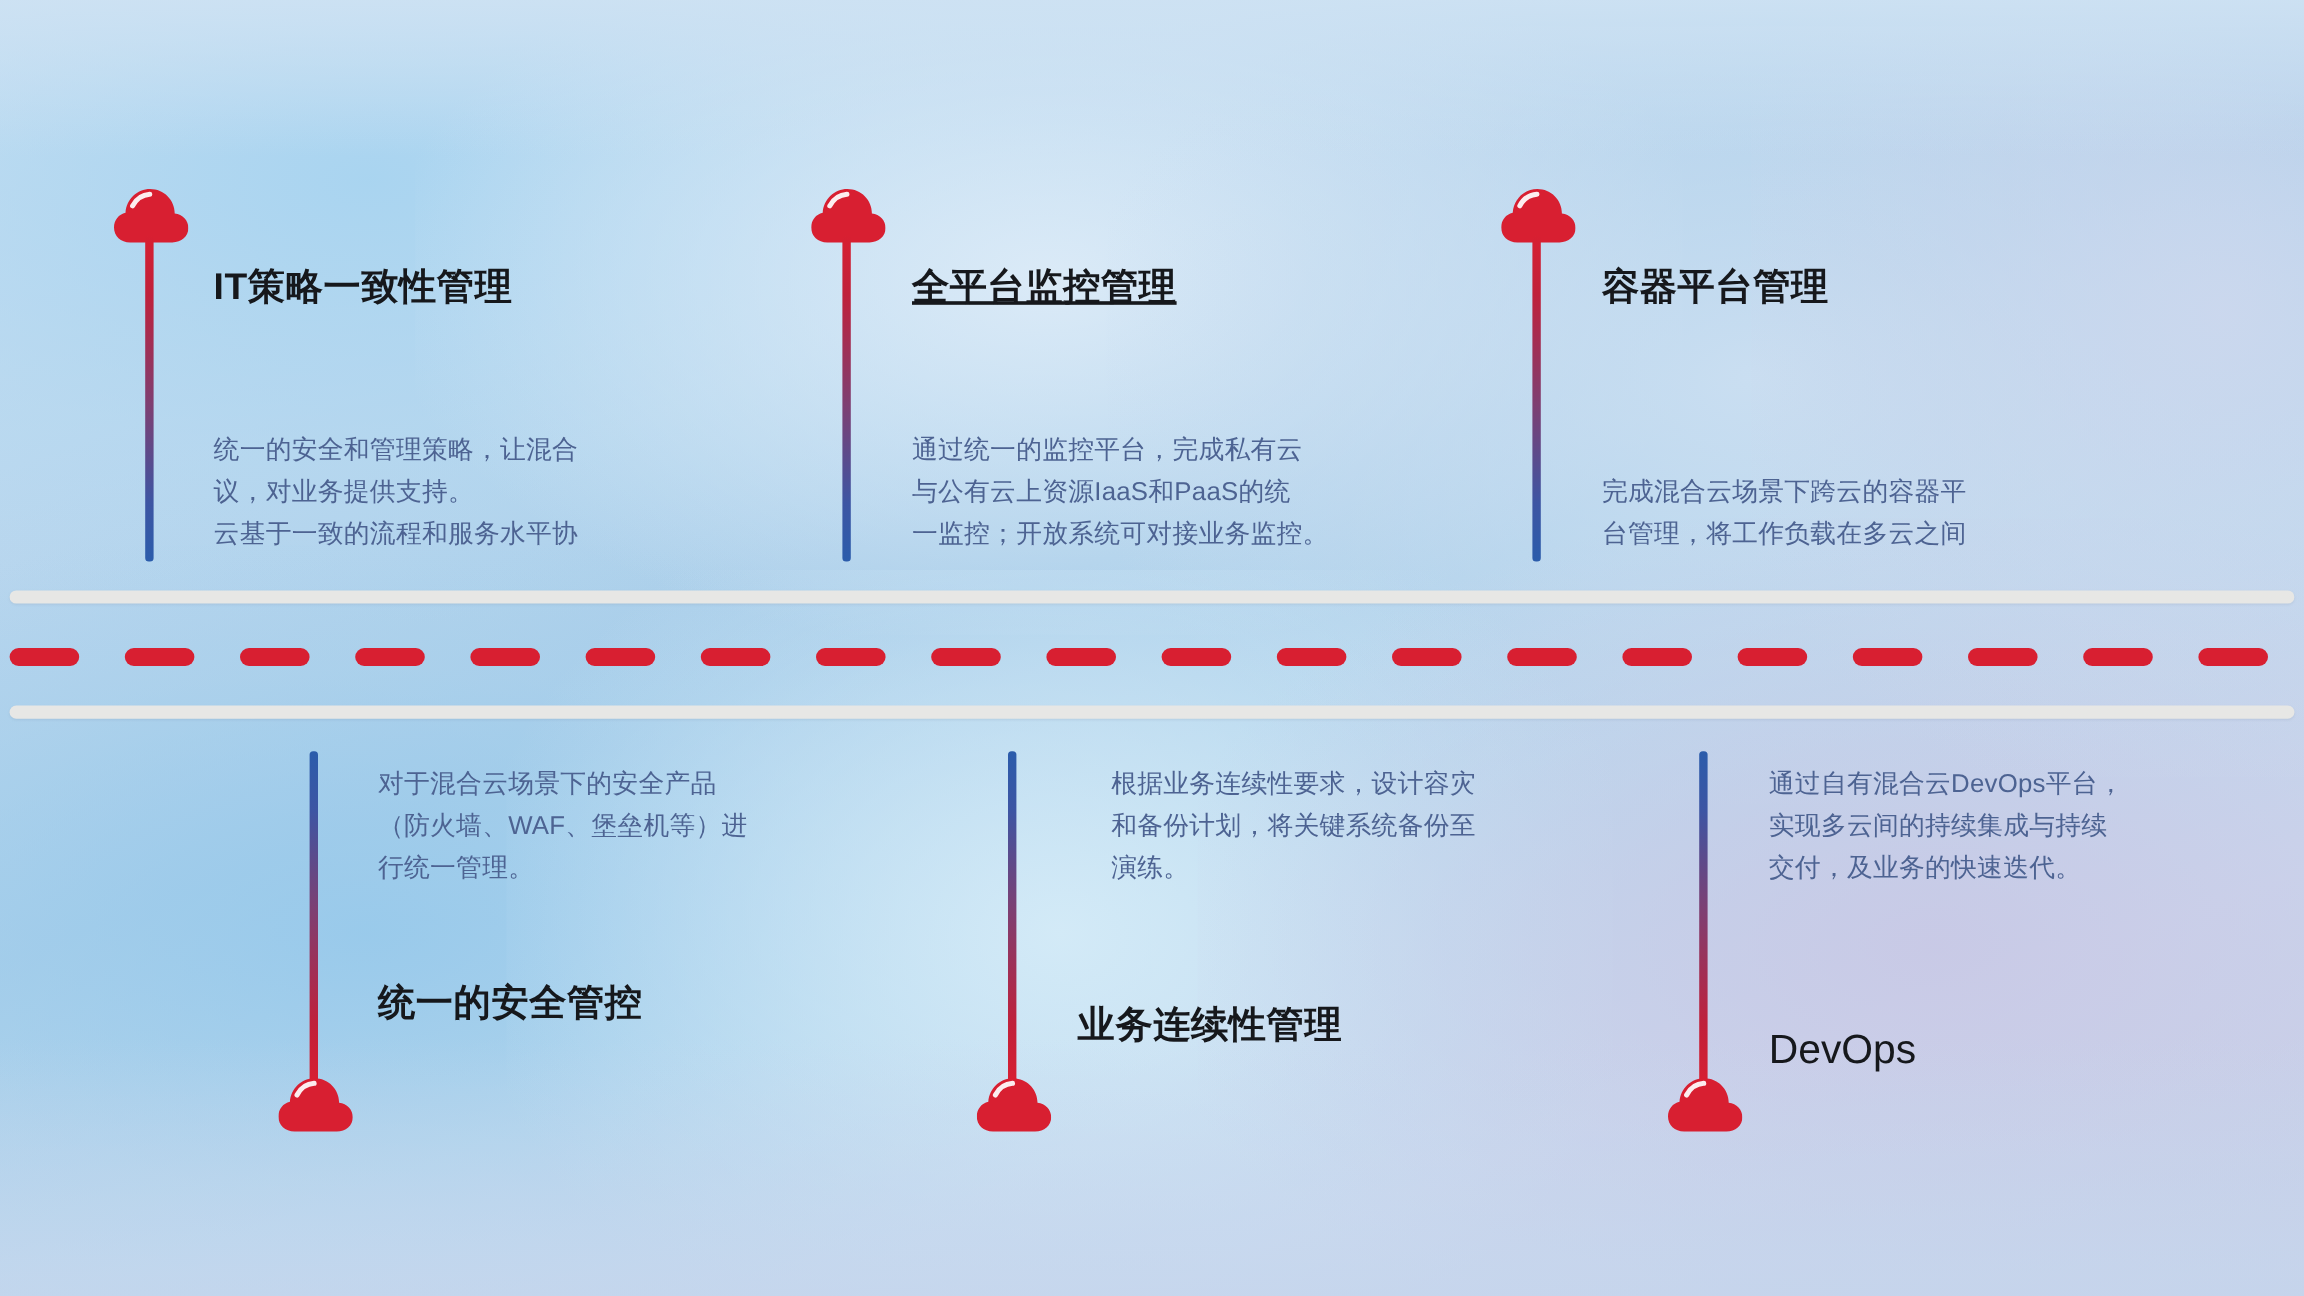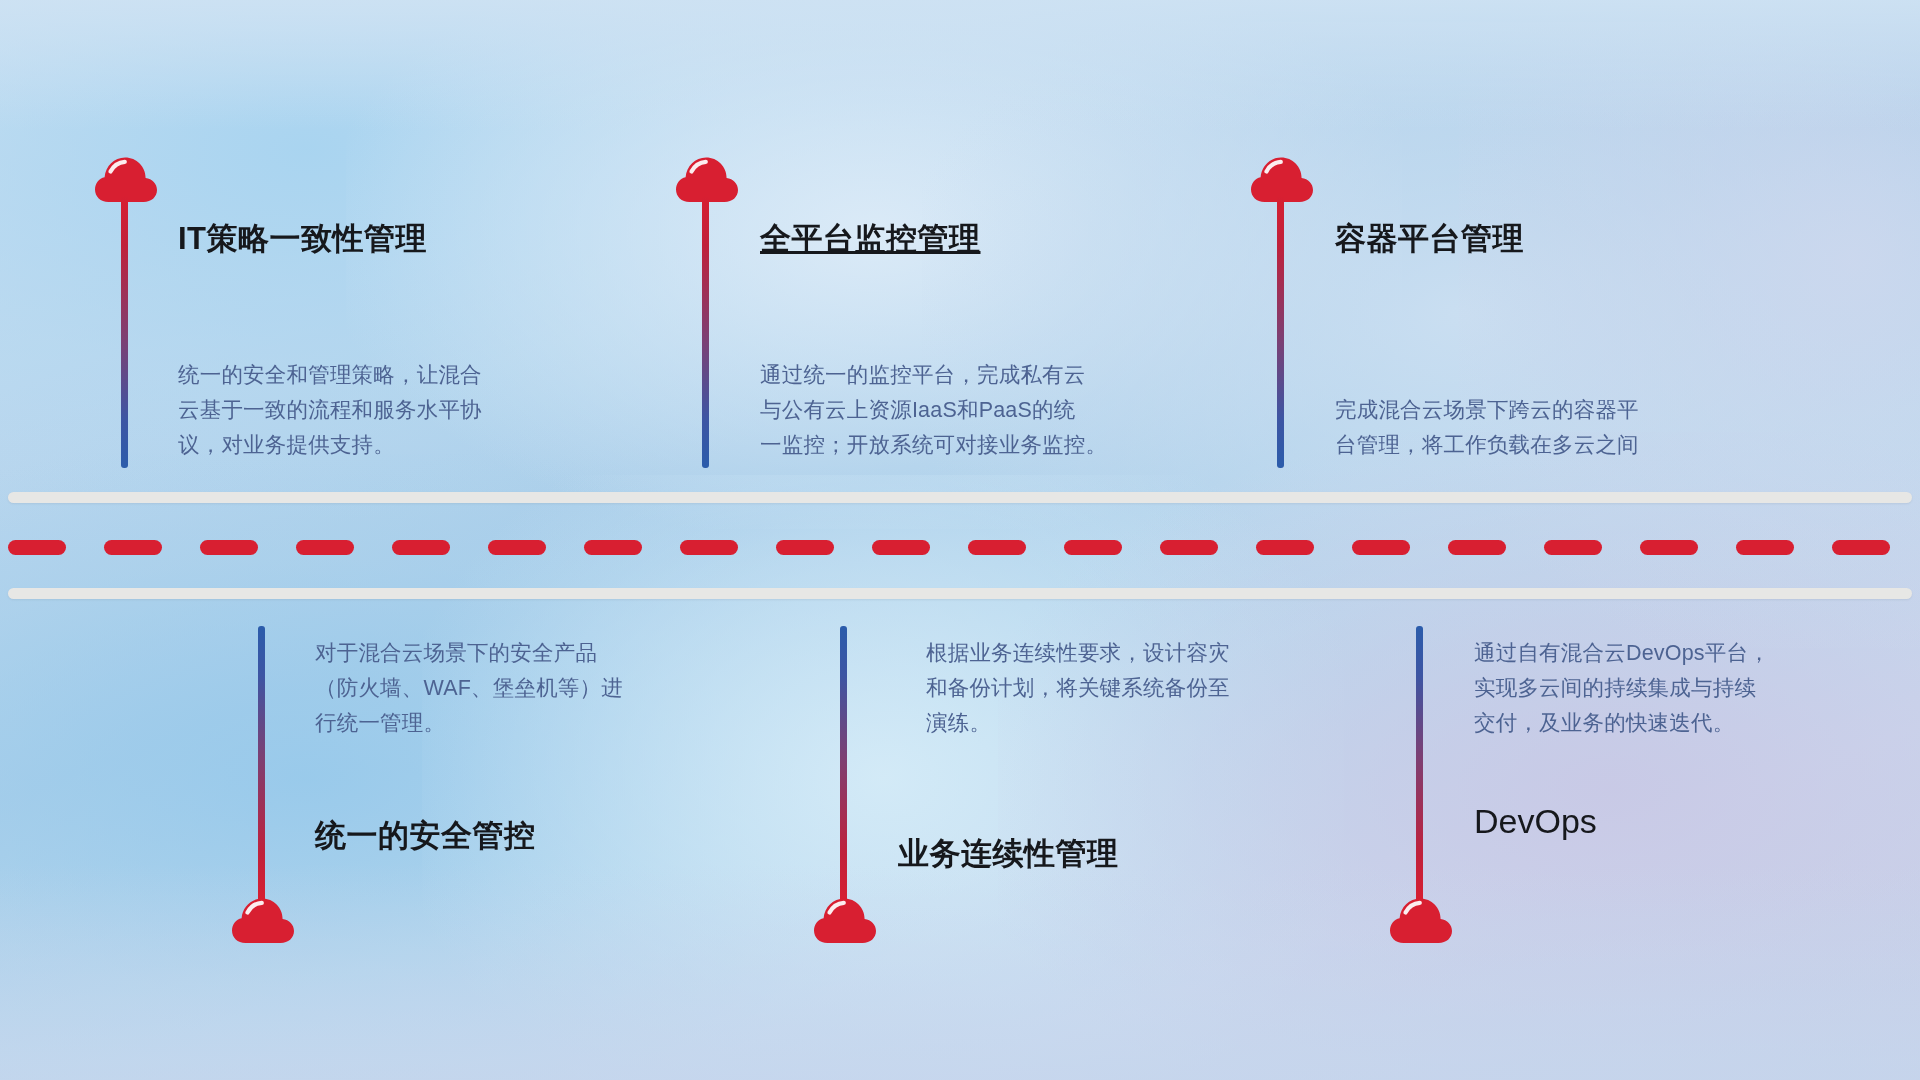--- a/index.html
+++ b/index.html
@@ -141,22 +141,22 @@
     <div class="cloud" style="left:95px;top:157px;">
       <svg viewBox="0 0 62 46" width="62" height="46">
         <path d="M13.5 45 C5.5 45 0 39.6 0 32.5 C0 26.4 4 21.4 9.6 20.2 C10.4 9 19.3 0.5 30.1 0.5 C41.6 0.5 50.6 9.6 50.6 20.9 C57.2 21.6 62 26.6 62 33 C62 40 56.2 45 48.6 45 Z" fill="#d81f31"></path>
         <path d="M15.5 14.5 C18.5 8.8 23.8 5.2 29.8 4.8" fill="none" stroke="#ffffff" stroke-width="4.2" stroke-linecap="round" opacity=".92"></path>
       </svg>
     </div>
     <div class="stem down" style="left:121px;top:196px;height:272px;"></div>
     <div class="pin-title" style="left:178px;top:218px;">IT策略一致性管理</div>
     <div class="pin-desc" style="left:178px;top:358px;">
       <div>统一的安全和管理策略，让混合</div>
+      <div>议，对业务提供支持。</div>
       <div>云基于一致的流程和服务水平协</div>
-      <div>议，对业务提供支持。</div>
     </div>
   </div>
 
   <div class="pin" style="left:0;top:0;">
     <div class="cloud" style="left:676px;top:157px;">
       <svg viewBox="0 0 62 46" width="62" height="46">
         <path d="M13.5 45 C5.5 45 0 39.6 0 32.5 C0 26.4 4 21.4 9.6 20.2 C10.4 9 19.3 0.5 30.1 0.5 C41.6 0.5 50.6 9.6 50.6 20.9 C57.2 21.6 62 26.6 62 33 C62 40 56.2 45 48.6 45 Z" fill="#d81f31"></path>
         <path d="M15.5 14.5 C18.5 8.8 23.8 5.2 29.8 4.8" fill="none" stroke="#ffffff" stroke-width="4.2" stroke-linecap="round" opacity=".92"></path>
       </svg>
     </div>
@@ -222,16 +222,16 @@
       <svg viewBox="0 0 62 46" width="62" height="46">
         <path d="M13.5 45 C5.5 45 0 39.6 0 32.5 C0 26.4 4 21.4 9.6 20.2 C10.4 9 19.3 0.5 30.1 0.5 C41.6 0.5 50.6 9.6 50.6 20.9 C57.2 21.6 62 26.6 62 33 C62 40 56.2 45 48.6 45 Z" fill="#d81f31"></path>
         <path d="M15.5 14.5 C18.5 8.8 23.8 5.2 29.8 4.8" fill="none" stroke="#ffffff" stroke-width="4.2" stroke-linecap="round" opacity=".92"></path>
       </svg>
     </div>
     <div class="pin-desc" style="left:1474px;top:636px;">
       <div>通过自有混合云DevOps平台，</div>
       <div>实现多云间的持续集成与持续</div>
       <div>交付，及业务的快速迭代。</div>
     </div>
-    <div class="pin-title latin" style="left:1474px;top:802px;">DevOps</div>
+    <div class="pin-title latin" style="left:1474px;top:856px;">DevOps</div>
   </div>
 
 </div>
 
 </body></html>

